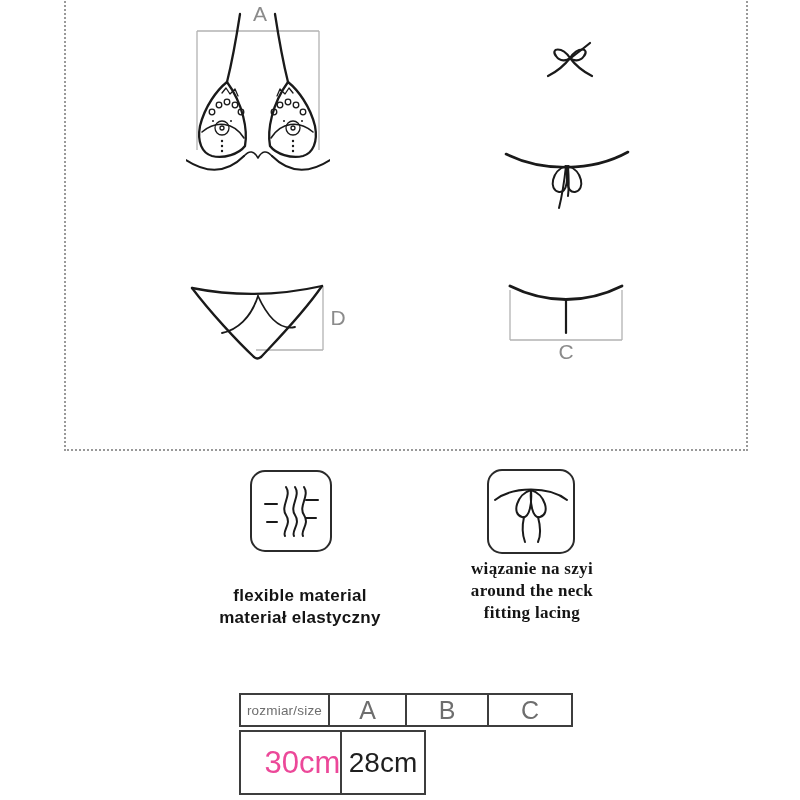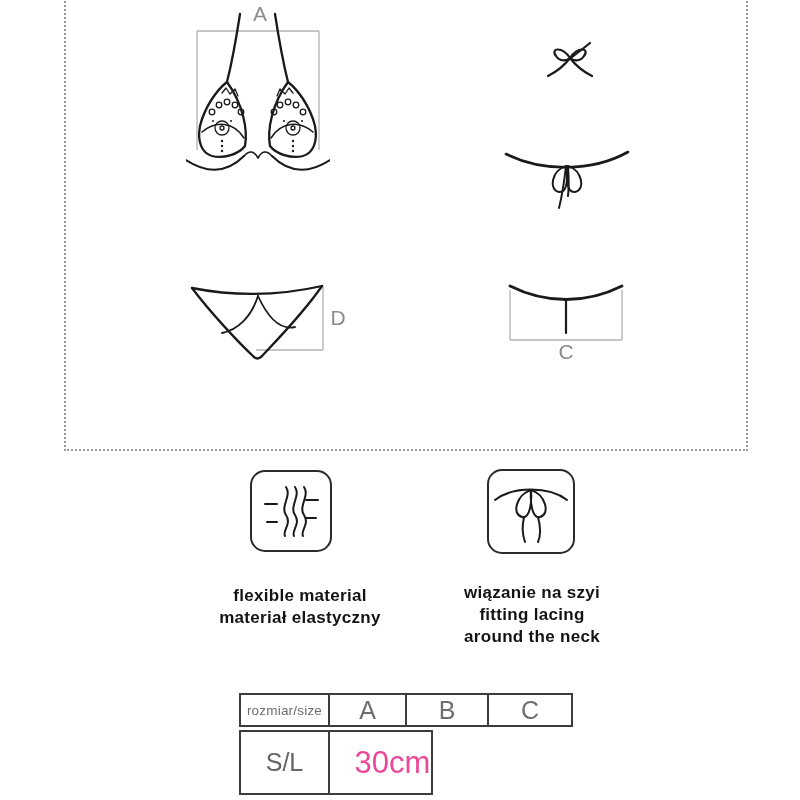--- a/index.html
+++ b/index.html
@@ -183,29 +183,29 @@
       <path d="M47,43 C50,54 50,61 47,68"></path>
     </g>
   </svg>
 </div>
 
 <div class="abs caption" style="left:175px;top:585px;width:250px;">
   <div>flexible material</div>
   <div>materiał elastyczny</div>
 </div>
 
-<div class="abs caption" style="left:407px;top:582px;width:250px;">
+<div class="abs caption" style="left:407px;top:558px;width:250px;font-family:Liberation Serif, serif;">
   <div>wiązanie na szyi</div>
+  <div>around the neck</div>
   <div>fitting lacing</div>
-  <div>around the neck</div>
 </div>
 
 <div class="abs t-row hdr-row" style="left:239px;top:693px;">
   <div class="t-cell c0 hdr-size">rozmiar/size</div>
   <div class="t-cell c1 hdr-letter">A</div>
   <div class="t-cell c2 hdr-letter">B</div>
   <div class="t-cell c3 hdr-letter">C</div>
 </div>
 
 <div class="abs t-row val-row" style="left:239px;top:730px;">
-  <div class="t-cell c0 val-size">S/L</div>
   <div class="t-cell c1 val-a">30cm</div>
+  <div class="t-cell c3 val-bc">28cm</div>
 </div>
 
 </body></html>

